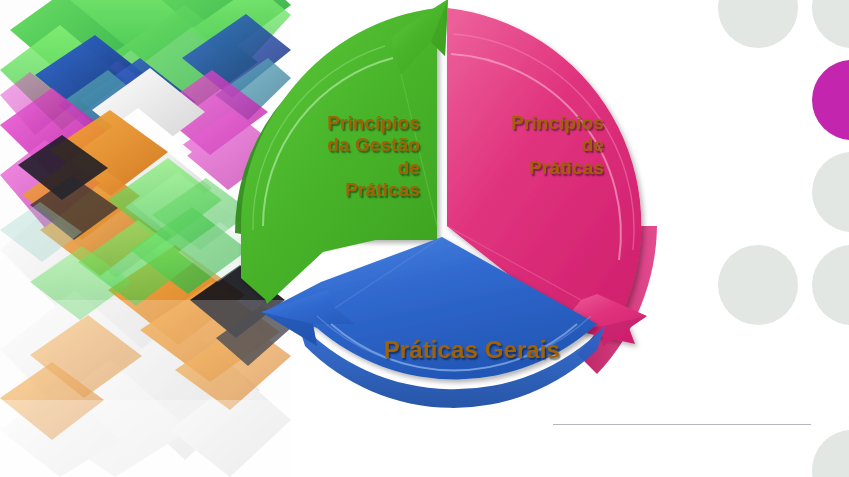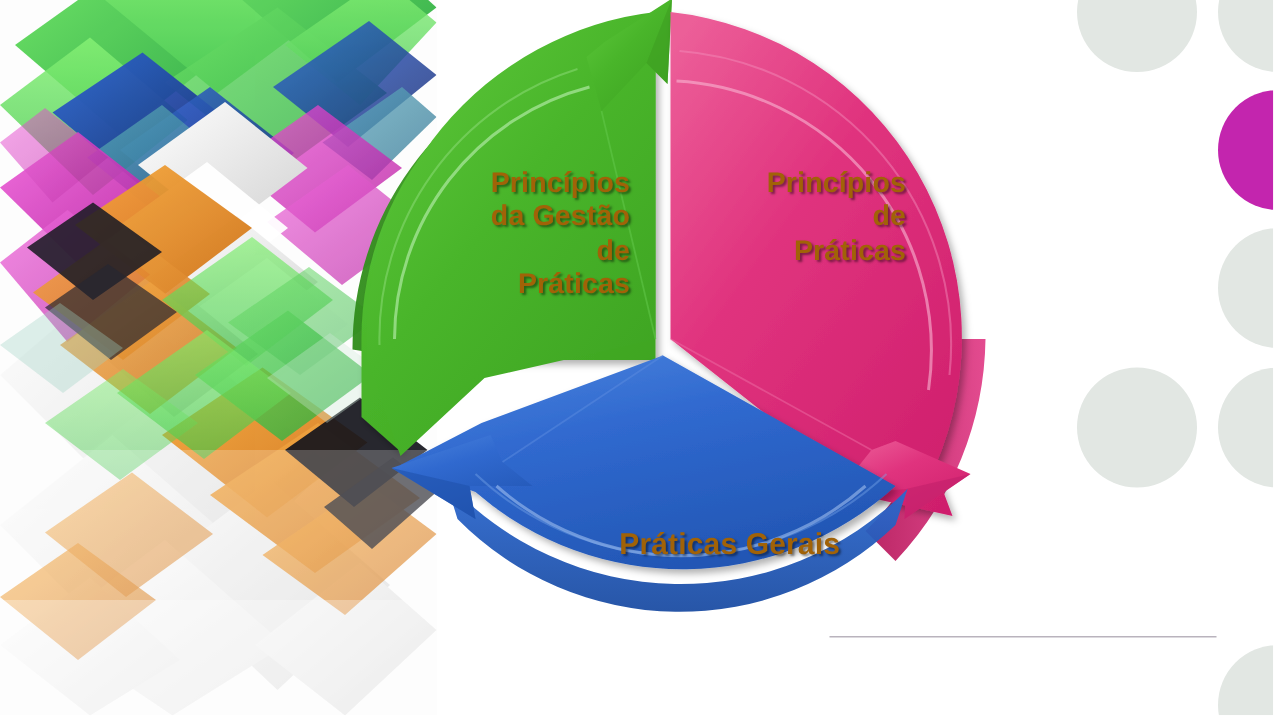--- a/index.html
+++ b/index.html
@@ -82,22 +82,21 @@
   #label-pink {
     left: 452px;
     top: 112px;
     width: 152px;
     font-size: 19px;
   }
   #label-blue {
     left: 330px;
     top: 336px;
     width: 230px;
-    font-size: 20px;
-    margin-top: 16px;
+    font-size: 24px;
   }
   .seg-label span { display: block; }
 </style>
 </head>
 <body>
 
 <div class="slide">
 
   <div class="artwork">
     <svg width="291" height="477" viewBox="0 0 291 477" xmlns="http://www.w3.org/2000/svg">

